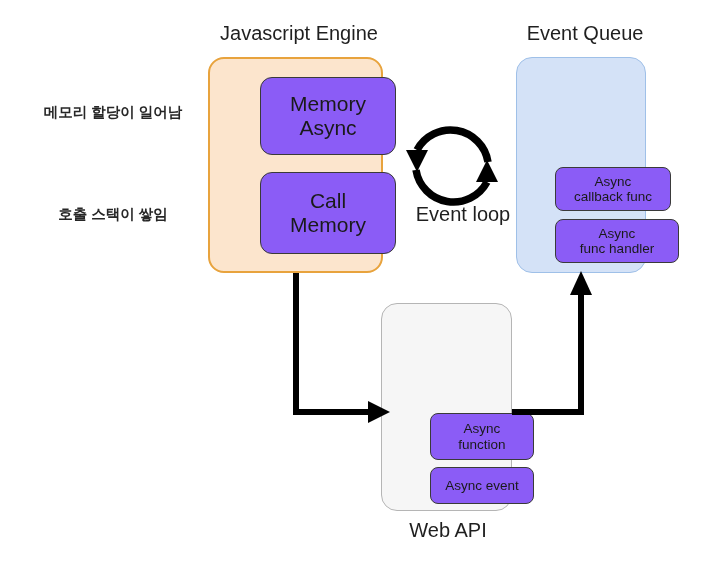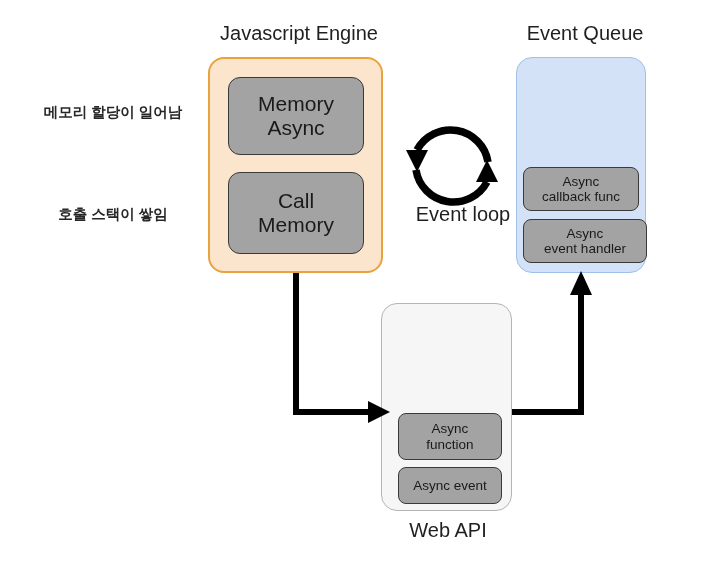--- a/index.html
+++ b/index.html
@@ -64,29 +64,30 @@
     left: 381px; top: 303px;
     width: 131px; height: 208px;
     background: #f6f6f6;
     border: 1.5px solid #b5b5b5;
   }
 
   
   .card {
     position: absolute;
     box-sizing: border-box;
-    background: #a3a3a3;
+    background: #8b5cf6;
     border: 1.6px solid #3a3a3a;
     border-radius: 10px;
     display: flex;
     align-items: center;
     justify-content: center;
     text-align: center;
     line-height: 1.12;
     color: #1a1a1a;
+    margin-left: 32px;
   }
   .card.big { font-size: 21px; border-radius: 12px; }
   .card.small { font-size: 13.5px; border-radius: 8px; }
 
   #card-memory-heap { left: 228px; top: 77px;  width: 136px; height: 78px; }
   #card-call-stack  { left: 228px; top: 172px; width: 136px; height: 82px; }
 
   #card-async-callback { left: 523px; top: 167px; width: 116px; height: 44px; }
   #card-async-handler  { left: 523px; top: 219px; width: 124px; height: 44px; }
 
@@ -150,21 +151,21 @@
   <div class="card small" id="card-async-callback">
     <span>
       <span>Async</span><br>
       <span>callback func</span>
     </span>
   </div>
 
   <div class="card small" id="card-async-handler">
     <span>
       <span>Async</span><br>
-      <span>event handler</span>
+      <span>func handler</span>
     </span>
   </div>
 
   <div class="abs container-box" id="web-api-box"></div>
 
   <div class="card small" id="card-async-function">
     <span>
       <span>Async</span><br>
       <span>function</span>
     </span>

